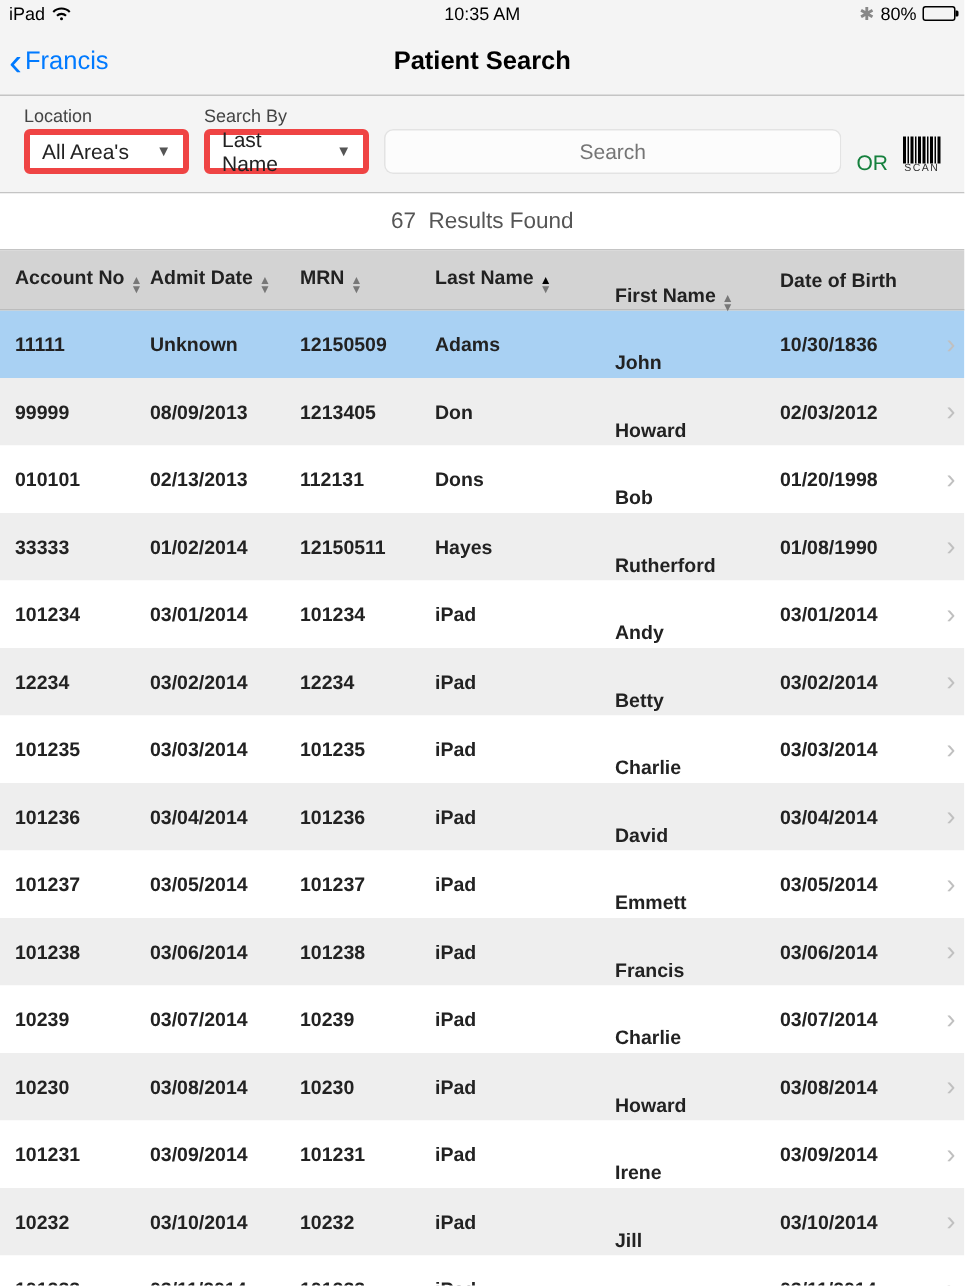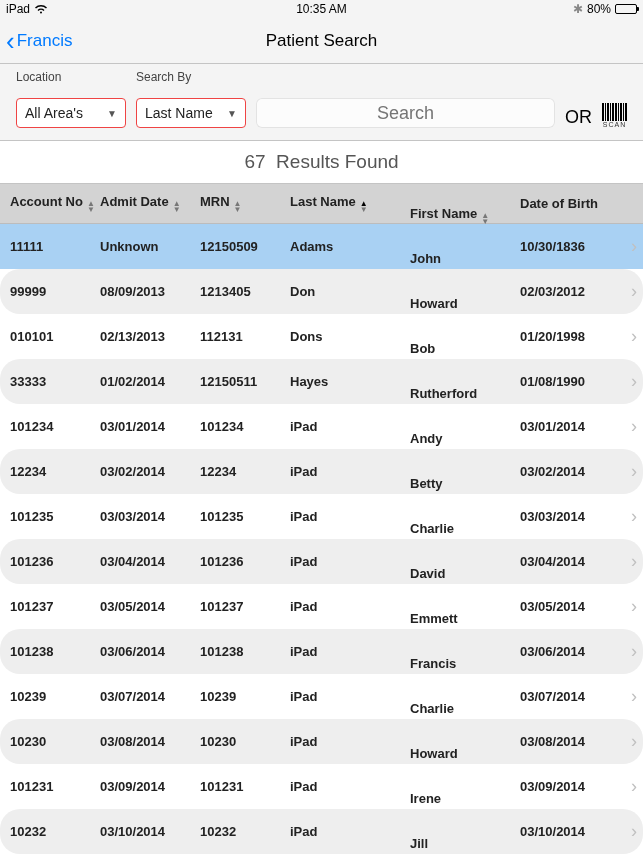--- a/index.html
+++ b/index.html
@@ -42,60 +42,60 @@
       position: relative;
       display: flex;
       align-items: center;
     }
     .back-btn {
       display:flex; align-items:center; color:#007aff; font-size:17px; padding-left:6px; cursor:pointer;
     }
     .back-chevron { font-size:26px; line-height:1; margin-right:2px; }
     .nav-title {
       position:absolute; left:50%; transform:translateX(-50%);
-      font-size:17px; font-weight:400; color:#000;
+      font-size:17px; font-weight:700; color:#000;
     }
 
     
     .filter-bar {
       background:#f4f4f4;
       padding: 6px 16px 12px 16px;
       display:flex;
       align-items:flex-end;
       gap:10px;
       border-bottom:1px solid #c4c4c4;
     }
-    .dd-group { display:flex; flex-direction:column; gap:14px;justify-content:center; }
+    .dd-group { display:flex; flex-direction:column; gap:2px;justify-content:center; }
     .dd-label { font-size:12px; color:#444; }
     .dropdown {
-      border:1px solid #ef4444; border-radius:4px; background:#fff;
+      border:4px solid #ef4444; border-radius:4px; background:#fff;
       height:30px; display:flex; align-items:center; padding:0 8px;
       font-size:14px; color:#222; gap:10px; cursor:pointer;
     }
     .dd-location { width:110px; }
     .dd-searchby { width:110px; }
     .dd-caret { margin-left:auto; font-size:10px; color:#555; }
 
     .search-field {
       flex:1; height:30px; border:none; border-radius:6px; background:#fcfcfc;
-      text-align:center; font-size:18px; color:#8a8a8a;
+      text-align:center; font-size:14px; color:#8a8a8a;
       box-shadow: inset 0 0 0 1px #e3e3e3;
     }
-    .or-label { font-size:18px; color:#000000; }
+    .or-label { font-size:14px; color:#15803d; }
     .scan-btn { display:flex; flex-direction:column; align-items:center; cursor:pointer; }
     .barcode {
       display:flex; gap:1px; height:18px; align-items:stretch;
     }
     .barcode span { width:2px; background:#000; }
     .barcode span.thin { width:1px; }
     .scan-label { font-size:7px; letter-spacing:1px; color:#333; }
 
     
     .results-count {
-      text-align:center; font-size:19px; color:#555; padding:10px 0; background:#fff;
+      text-align:center; font-size:15px; color:#555; padding:10px 0; background:#fff;
       border-bottom:1px solid #c4c4c4;
     }
 
     
     .list-header {
       display:flex; align-items:center; height:40px;
       background:#d3d3d3; color:#222; font-size:13px; font-weight:700;
       padding-left:10px;
       border-bottom:1px solid #bcbcbc;
       justify-content:space-between;
@@ -113,21 +113,21 @@
     .col-first { width:110px;margin-top:24px; }
     .col-dob   { flex:1; }
     .col-chev  { width:18px; text-align:center; }
 
     .rows { overflow:hidden; }
     .row {
       display:flex; align-items:center; height:45px;
       padding-left:10px; font-size:13px; font-weight:700; color:#222;
       cursor:pointer;
     }
-    .row-even { background:#eeeeee;border-radius:20px; }
+    .row-even { background:#eeeeee; }
     .row-odd  { background:#ffffff;justify-content:flex-end; }
     .row-selected { background:#a9d1f3; }
     .chev { color:#c0c0c0; font-size:18px; font-weight:400; }
     .row .col-dob, .list-header .col-dob { padding-right:4px; }
 
   </style>
 </head>
 <body>
 
 <div class="status-bar">

